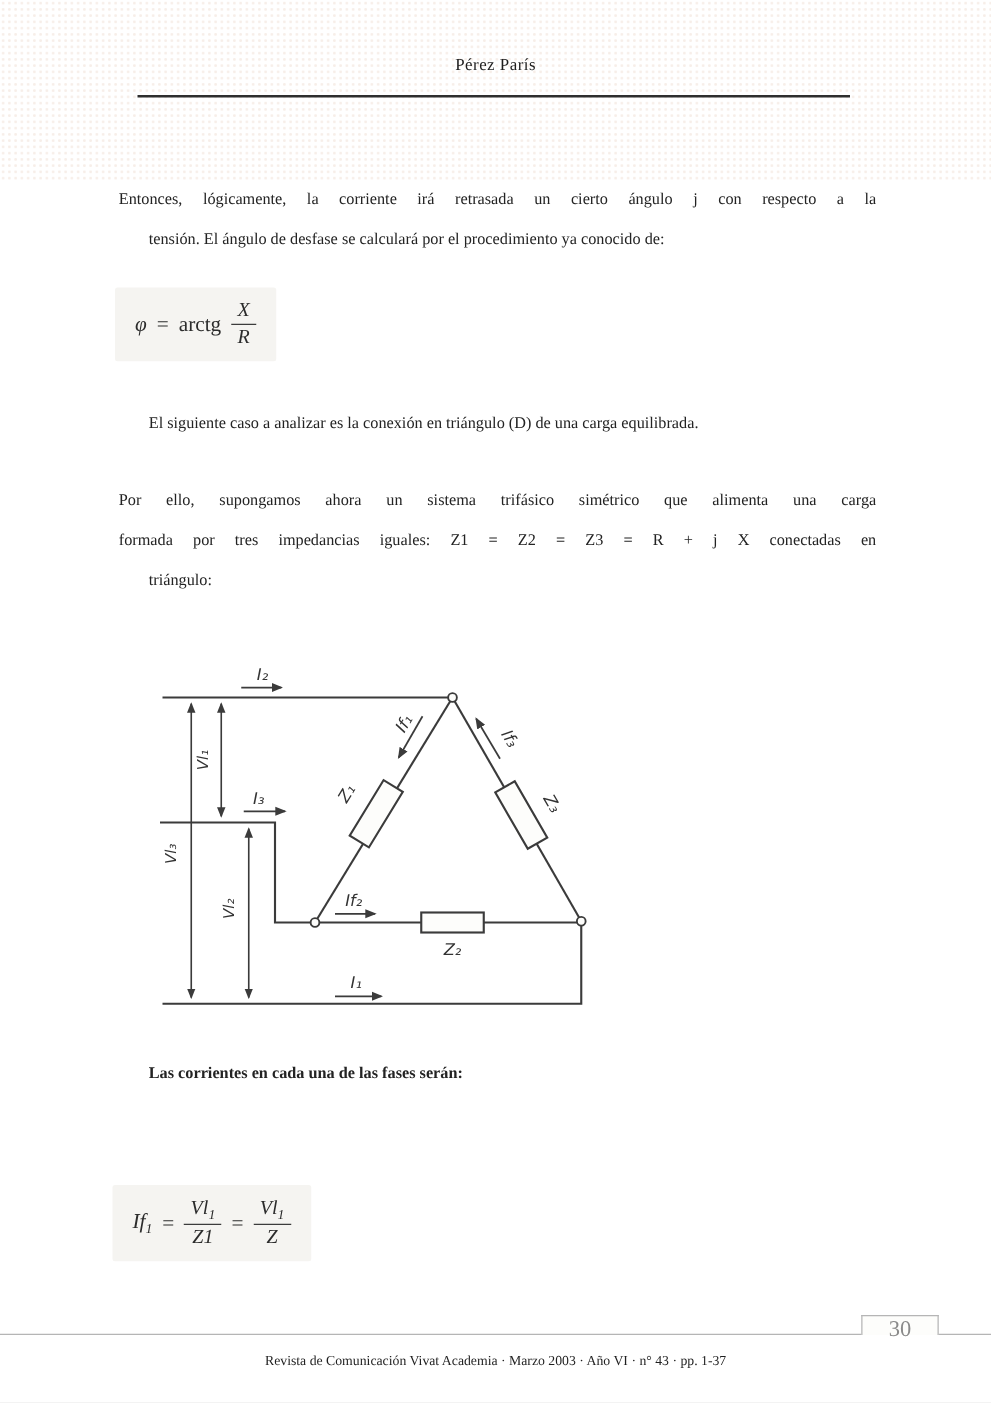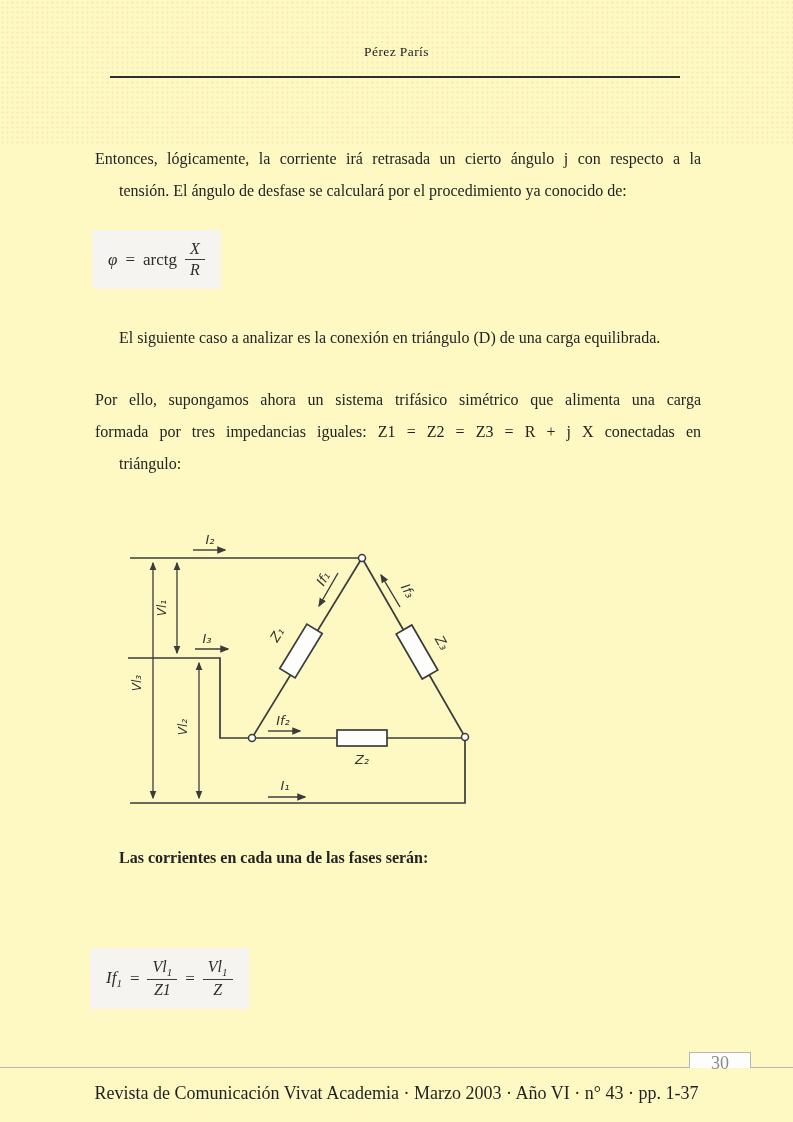--- a/index.html
+++ b/index.html
@@ -1,42 +1,42 @@
 <!DOCTYPE html>
 <html><head>
 <meta charset="utf-8">
 <style>
   html,body{margin:0;padding:0;background:#e9e9e9;}
-  .page{position:relative;width:793px;height:1122px;background:#fef9c3;overflow:hidden;
+  .page{position:relative;width:793px;height:1122px;background:#ffffff;overflow:hidden;
         font-family:"Liberation Serif","DejaVu Serif",serif;color:#222;}
   .halftone{position:absolute;left:0;top:0;width:793px;height:145px;
         background-image:radial-gradient(circle, rgba(214,170,142,0.20) 0.8px, transparent 1.4px);
         background-size:5px 5px;}
   .header-author{position:absolute;left:0;top:44px;width:793px;text-align:center;
         font-size:13.5px;letter-spacing:.4px;color:#1d1d1d;}
   .header-rule{position:absolute;left:110px;top:76px;width:570px;height:2px;background:#2e2e2e;}
-  .para{position:absolute;left:95px;width:606px;font-size:16px;line-height:32px;color:#232323;}
+  .para{position:absolute;left:95px;width:606px;font-size:13px;line-height:32px;color:#232323;}
   .jline{text-align:justify;text-align-last:justify;}
   .lline{text-align:left;margin-left:24px;}
   .formula{position:absolute;display:inline-flex;align-items:center;gap:8px;
         background:#f5f4f1;padding:10px 16px;border-radius:2px;
         font-size:17px;color:#2c2c2c;}
   .formula .it{font-style:italic;}
   .frac{display:inline-block;text-align:center;vertical-align:middle;font-size:16px;}
   .frac .num{display:block;padding:0 5px 1px;border-bottom:1.4px solid #3c3c3c;}
   .frac .den{display:block;padding:1px 5px 0;}
   sub{font-size:11px;}
   .diagram{position:absolute;left:95px;top:505px;width:410px;height:325px;}
   .footer-rule{position:absolute;left:0;top:1067px;width:793px;height:1px;background:#b5b5b5;}
   .page-num-tab{position:absolute;left:689px;top:1052px;width:62px;height:16px;
         background:#fdfdfb;border:1px solid #b5b5b5;border-bottom:none;box-sizing:border-box;}
   .page-num{position:absolute;left:689px;top:1053px;width:62px;text-align:center;
         font-size:18px;color:#8a8a8a;}
   .footer-journal{position:absolute;left:0;top:1083px;width:793px;text-align:center;
-        font-size:18px;color:#1f1f1f;}
+        font-size:11px;color:#1f1f1f;}
   svg text{font-family:"DejaVu Sans",sans-serif;font-style:italic;font-size:13px;fill:#333;}
   svg text.vlab{font-size:12px;}
 </style>
 </head>
 <body>
 
 <div class="page">
   <div class="halftone"></div>
 
   <div class="header-author">Pérez París</div>

